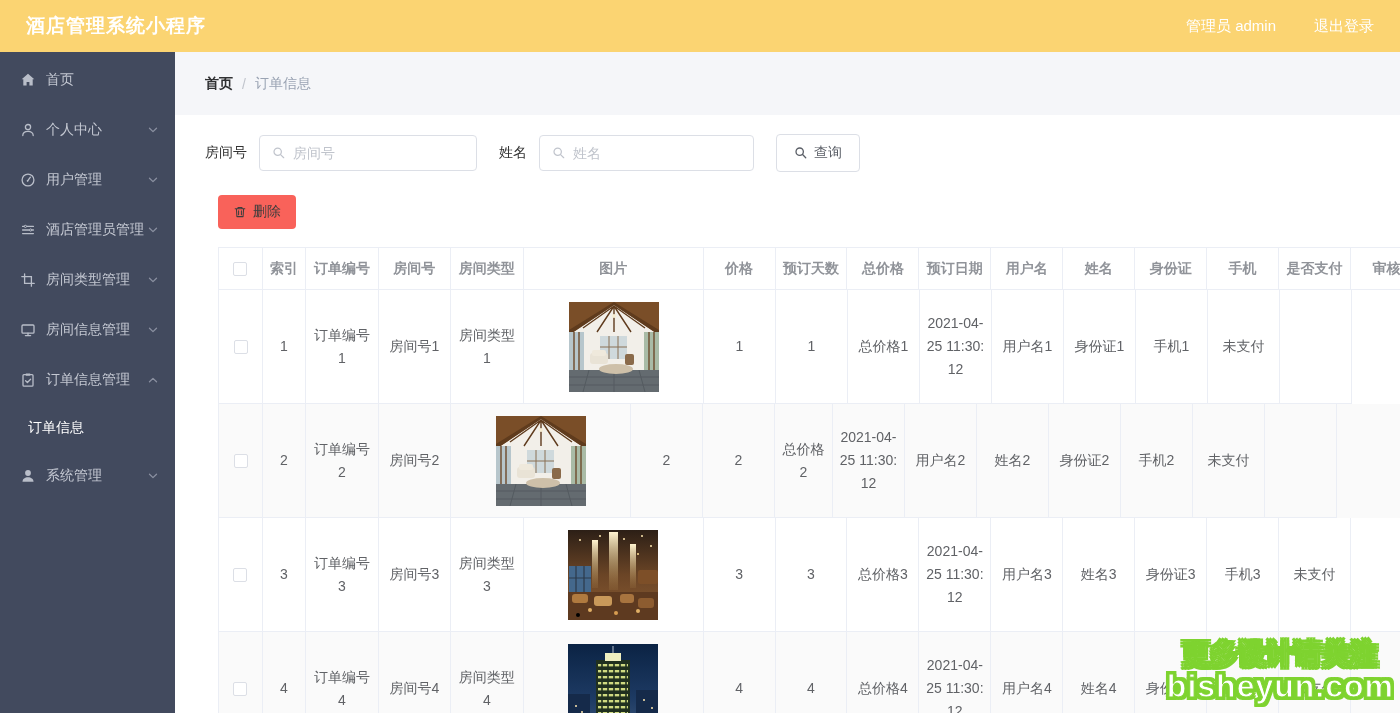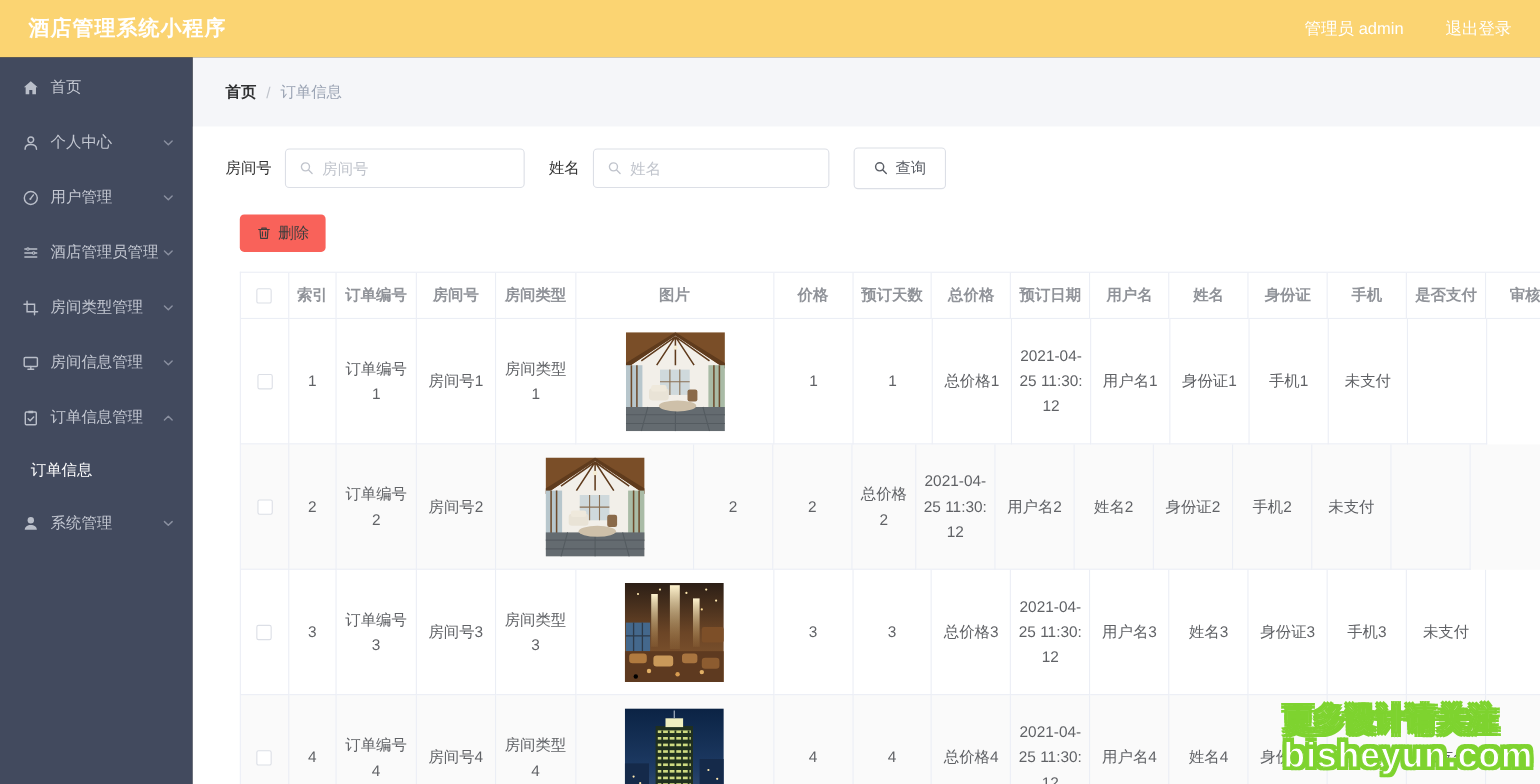--- a/index.html
+++ b/index.html
@@ -1,17 +1,17 @@
 <!DOCTYPE html>
 <html><head>
 <meta charset="utf-8">
 <style>
   * { margin:0; padding:0; box-sizing:border-box; }
   html,body { font-family:"Liberation Sans","DejaVu Sans",sans-serif; }
-  .page { position:relative; width:1400px; height:713px; overflow:hidden; background:#000000; }
+  .page { position:relative; width:1400px; height:713px; overflow:hidden; background:#4d7c0f; }
 
   
   .header { position:absolute; top:0; left:0; right:0; height:52px; background:#fbd472;
             display:flex; align-items:center; justify-content:space-between; padding:0 26px; z-index:20; }
   .header-title { color:#fff; font-size:19px; font-weight:bold; letter-spacing:1px; }
   .header-right { display:flex; align-items:center; gap:38px; color:#fff; font-size:15px; }
   .header-right span { cursor:pointer; }
 
   
   .sidebar { position:absolute; top:52px; left:0; bottom:0; width:175px; background:#424a5e; z-index:10; padding-top:3px; }
@@ -63,21 +63,21 @@
   .t-cell { border-right:1px solid #ebeef5; border-bottom:1px solid #ebeef5;
             display:flex; flex-direction:column; align-items:center; justify-content:center;
             text-align:center; font-size:14px; color:#606266; line-height:23px;
             padding:10px 6px; word-break:break-all; }
   .t-head .t-cell { height:42px; padding:0 6px; color:#909399; font-weight:bold; justify-content:center; }
   .t-body .t-cell { min-height:114px; }
   .checkbox { width:14px; height:14px; border:1px solid #dcdfe6; border-radius:2px; background:#fff; cursor:pointer; }
   .room-photo { width:90px; height:90px; display:block; }
 
   
-  .watermark { position:absolute; right:6px; bottom:8px; font-weight:bold;
+  .watermark { position:absolute; right:6px; bottom:8px; text-align:center; font-weight:bold;
                color:#ffffff; line-height:1.12; z-index:30; pointer-events:none; letter-spacing:1px;
                -webkit-text-stroke:1px #7ed32f;
                text-shadow:-3px -3px 0 #7ed32f, 3px -3px 0 #7ed32f, -3px 3px 0 #7ed32f, 3px 3px 0 #7ed32f,
                            0 -3px 0 #7ed32f, 0 3px 0 #7ed32f, -3px 0 0 #7ed32f, 3px 0 0 #7ed32f; }
   .watermark .wm1 { font-size:27px; }
   .watermark .wm2 { font-size:32px; }
 </style>
 </head>
 <body>
 

